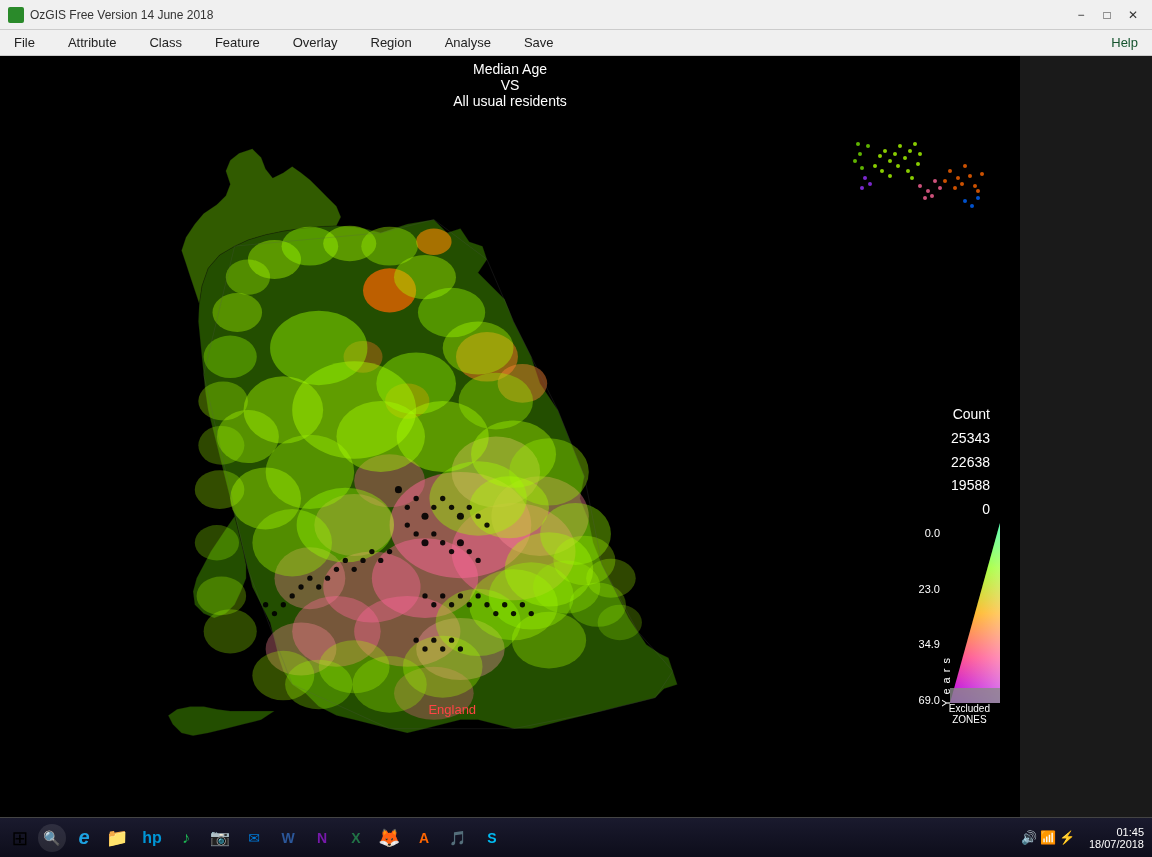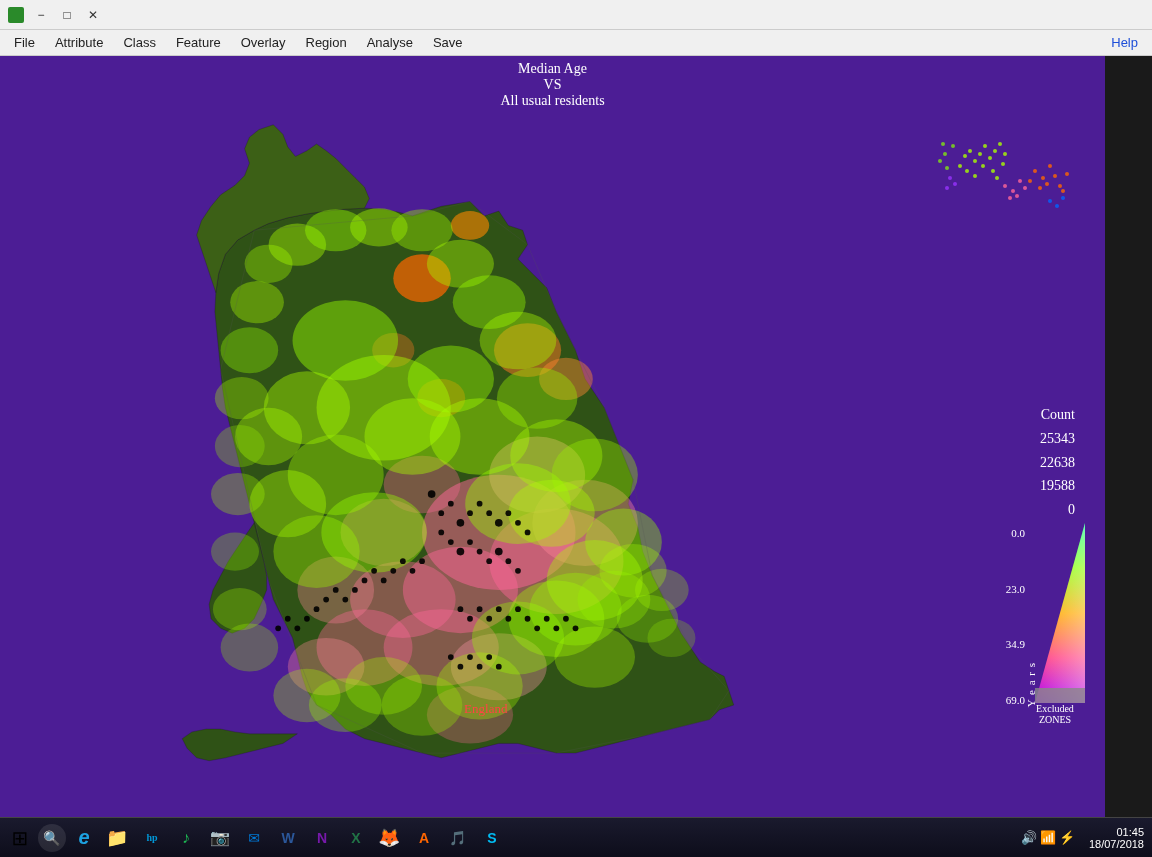--- a/index.html
+++ b/index.html
@@ -47,44 +47,44 @@
     }
 
     
     #menu-bar {
       background: #f0f0f0;
       height: 26px;
       display: flex;
       align-items: center;
       padding: 0 4px;
       border-bottom: 1px solid #ccc;
+      gap: 13px;
     }
     .menu-item {
       padding: 2px 10px;
       font-size: 13px;
       color: #222;
       cursor: pointer;
       border-radius: 2px;
     }
     .menu-help {
       margin-left: auto;
       padding: 2px 10px;
       font-size: 13px;
-      color: #1d4ed8;
+      color: #14532d;
       cursor: pointer;
     }
 
     
     #main-canvas {
-      width: 1105px;
+      width: 1020px;
       height: calc(857px - 30px - 26px - 40px);
-      background: #4c1d95;
+      background: #000000;
       position: relative;
       overflow: hidden;
-      font-family: Liberation Serif, serif;
     }
 
     
     #map-title {
       position: absolute;
       top: 5px;
       left: 50%;
       transform: translateX(-50%);
       text-align: center;
       color: white;
@@ -261,20 +261,21 @@
       position: absolute;
       top: 0; left: 0;
       width: 100%; height: 100%;
     }
   </style>
 </head>
 <body>
 
 <div id="title-bar">
   <div class="app-icon"></div>
+  <span id="title-text">OzGIS Free Version 14 June 2018</span>
   <div class="window-controls">
     <button class="win-btn">−</button>
     <button class="win-btn">□</button>
     <button class="win-btn close">✕</button>
   </div>
 </div>
 
 <div id="menu-bar">
   <span class="menu-item">File</span>
   <span class="menu-item">Attribute</span>
@@ -749,21 +750,21 @@
     <div>18 Jul 18</div>
   </div>
 </div>
 
 <div id="taskbar">
   <button class="taskbar-start">⊞</button>
   <div class="taskbar-search">🔍</div>
 
   <div class="taskbar-icon" style="color:#1da1e0; font-size:20px; font-style:italic; font-weight:bold;">e</div>
   <div class="taskbar-icon" style="color:#f5c518;">📁</div>
-  <div class="taskbar-icon" style="color:#0096d6; font-size:10px; font-weight:bold;font-family:Liberation Serif, serif;">hp</div>
+  <div class="taskbar-icon" style="color:#0096d6; font-size:16px; font-weight:bold;">hp</div>
   <div class="taskbar-icon" style="color:#1db954; font-size:16px;">♪</div>
   <div class="taskbar-icon" style="color:#ff9900; font-size:16px;">📷</div>
   <div class="taskbar-icon" style="color:#0078d4; font-size:14px;">✉</div>
   <div class="taskbar-icon" style="color:#2b579a; font-size:14px; font-weight:bold;">W</div>
   <div class="taskbar-icon" style="color:#7719aa; font-size:14px; font-weight:bold;">N</div>
   <div class="taskbar-icon" style="color:#217346; font-size:14px; font-weight:bold;">X</div>
   <div class="taskbar-icon" style="font-size:18px;">🦊</div>
   <div class="taskbar-icon" style="color:#ff6600; font-size:14px; font-weight:bold;">A</div>
   <div class="taskbar-icon" style="color:#1db954; font-size:14px;">🎵</div>
   <div class="taskbar-icon" style="color:#00bcf2; font-size:14px; font-weight:bold;">S</div>

